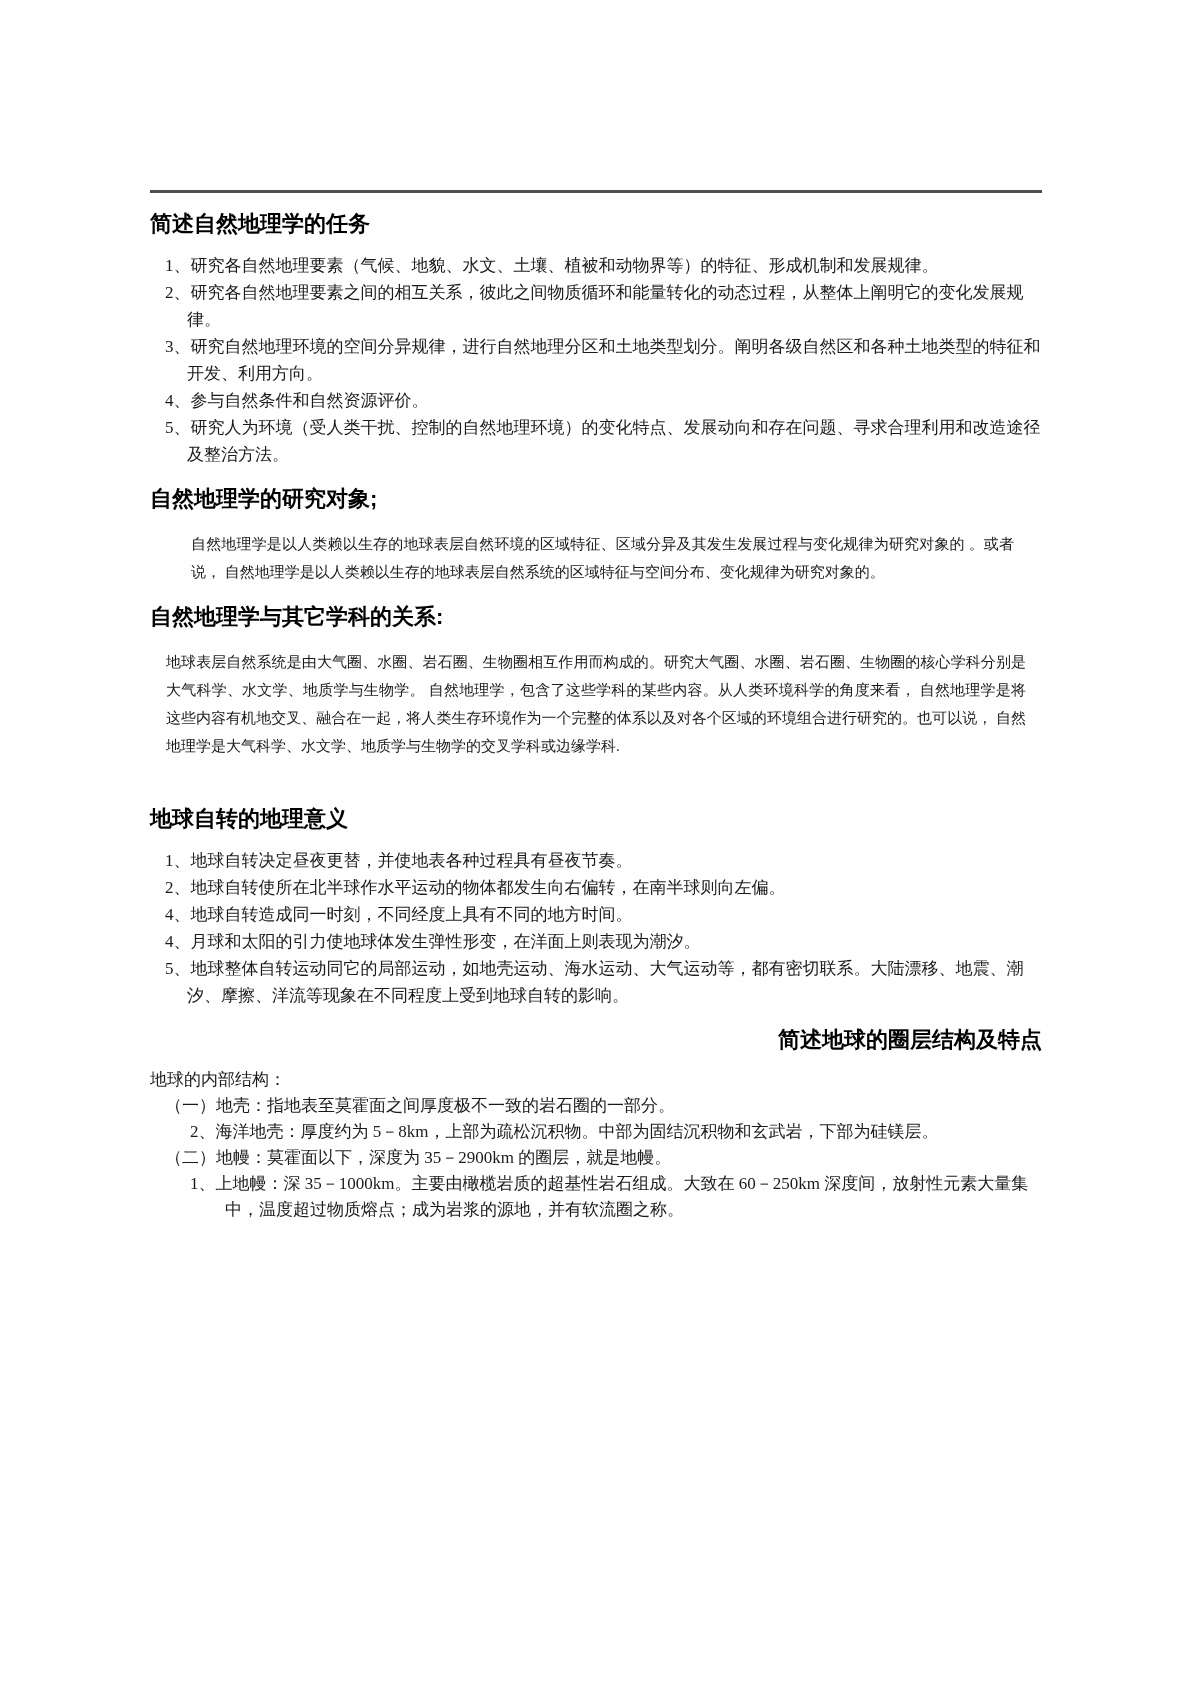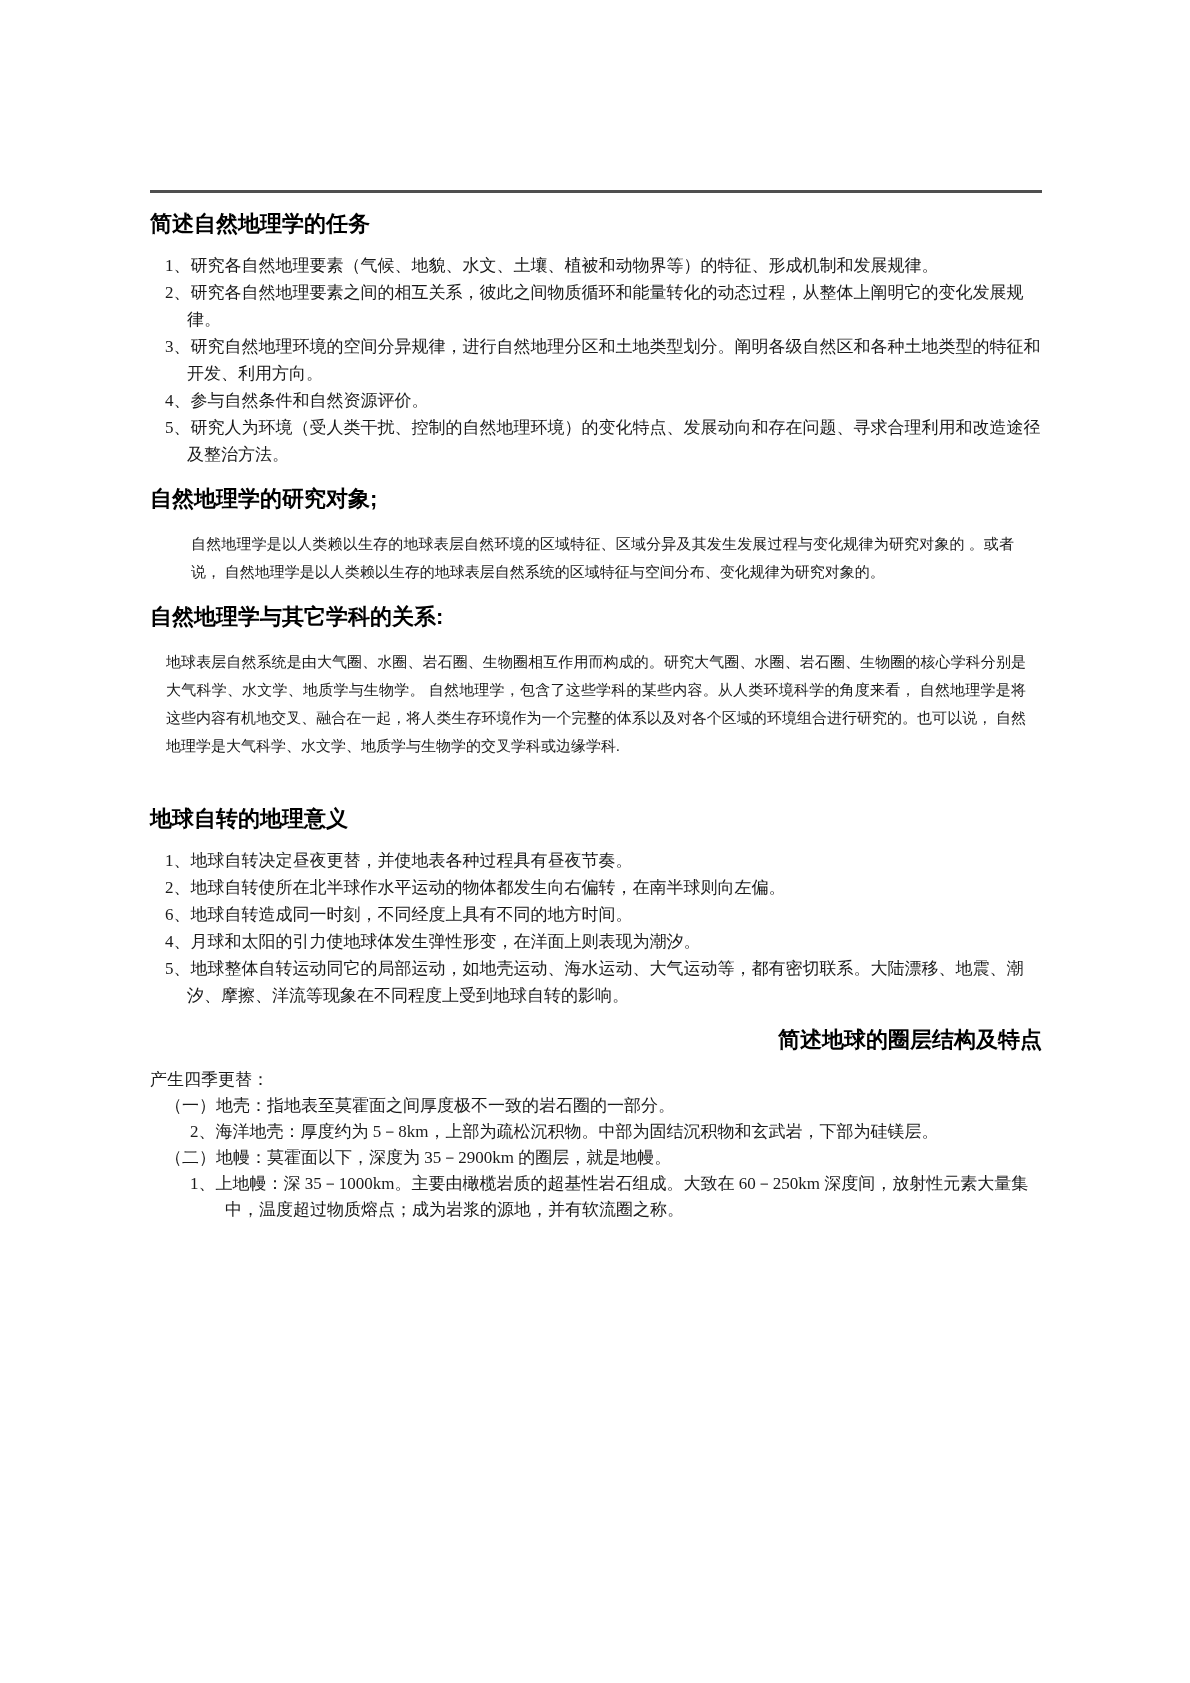--- a/index.html
+++ b/index.html
@@ -92,31 +92,31 @@
   <section id="sec-relations">
     <h1>自然地理学与其它学科的关系:</h1>
     <p class="para">地球表层自然系统是由大气圈、水圈、岩石圈、生物圈相互作用而构成的。研究大气圈、水圈、岩石圈、生物圈的核心学科分别是大气科学、水文学、地质学与生物学。 自然地理学，包含了这些学科的某些内容。从人类环境科学的角度来看， 自然地理学是将这些内容有机地交叉、融合在一起，将人类生存环境作为一个完整的体系以及对各个区域的环境组合进行研究的。也可以说， 自然地理学是大气科学、水文学、地质学与生物学的交叉学科或边缘学科.</p>
   </section>
 
   <section id="sec-rotation" class="gap-top">
     <h1>地球自转的地理意义</h1>
     <div class="list">
       <p class="li">1、地球自转决定昼夜更替，并使地表各种过程具有昼夜节奏。</p>
       <p class="li">2、地球自转使所在北半球作水平运动的物体都发生向右偏转，在南半球则向左偏。</p>
-      <p class="li">6、地球自转造成同一时刻，不同经度上具有不同的地方时间。</p>
+      <p class="li">4、地球自转造成同一时刻，不同经度上具有不同的地方时间。</p>
       <p class="li">4、月球和太阳的引力使地球体发生弹性形变，在洋面上则表现为潮汐。</p>
       <p class="li">5、地球整体自转运动同它的局部运动，如地壳运动、海水运动、大气运动等，都有密切联系。大陆漂移、地震、潮汐、摩擦、洋流等现象在不同程度上受到地球自转的影响。</p>
     </div>
   </section>
 
 
   <section id="sec-layers">
     <h1>简述地球的圈层结构及特点</h1>
     <div>
-      <p class="outline l0">产生四季更替：</p>
+      <p class="outline l0">地球的内部结构：</p>
       <p class="outline l1">（一）地壳：指地表至莫霍面之间厚度极不一致的岩石圈的一部分。</p>
       <p class="outline l2">2、海洋地壳：厚度约为 5－8km，上部为疏松沉积物。中部为固结沉积物和玄武岩，下部为硅镁层。</p>
       <p class="outline l1">（二）地幔：莫霍面以下，深度为 35－2900km 的圈层，就是地幔。</p>
       <p class="outline l2">1、上地幔：深 35－1000km。主要由橄榄岩质的超基性岩石组成。大致在 60－250km 深度间，放射性元素大量集中，温度超过物质熔点；成为岩浆的源地，并有软流圈之称。</p>
       <p class="outline l2">2、下地幔：深 1000-2900km，显著特点是铁、镍物质大量增加。</p>
       <p class="outline l0">地球的外部构造：</p>
     </div>
   </section>
 
   <div class="footer">

